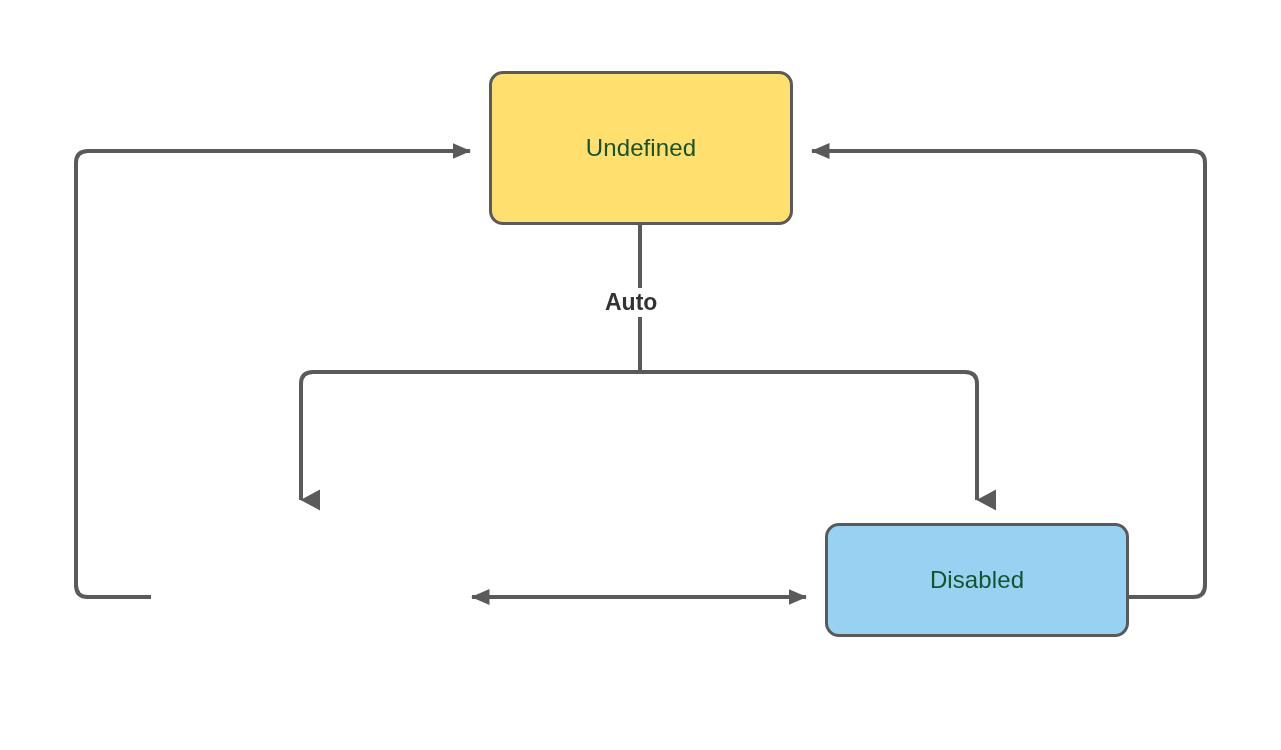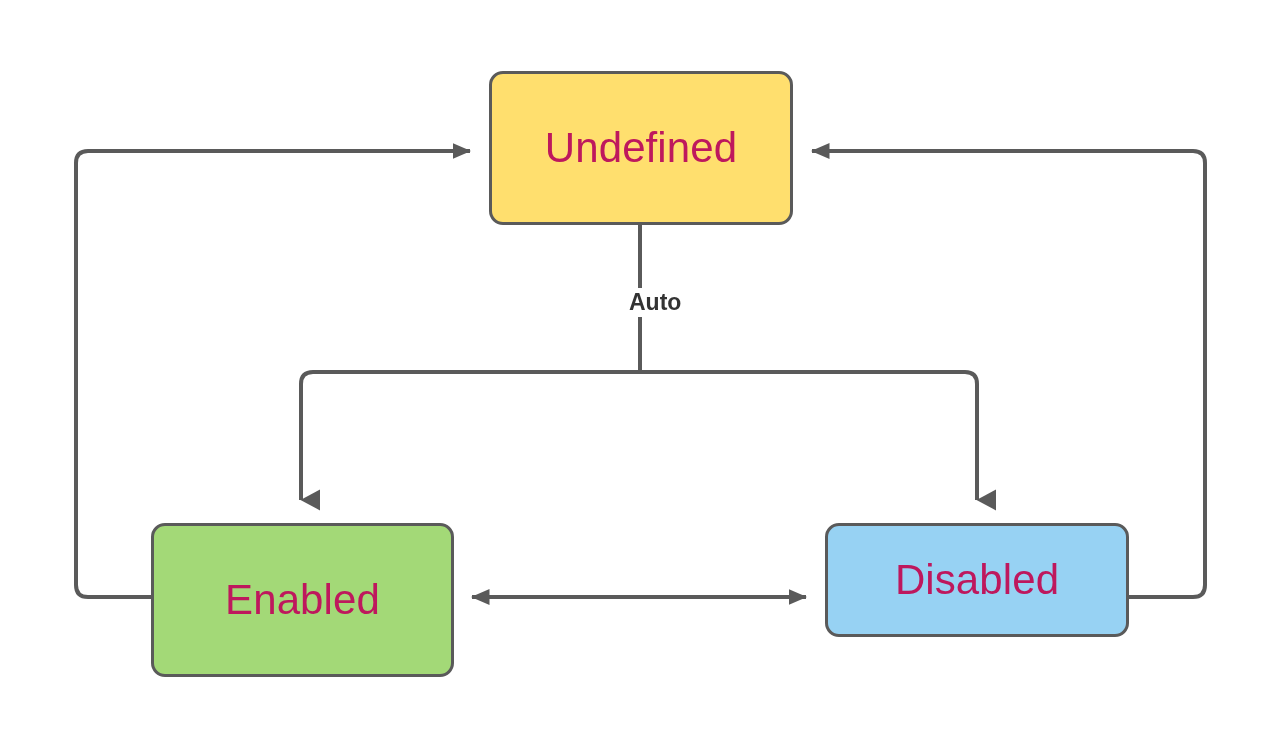--- a/index.html
+++ b/index.html
@@ -31,23 +31,23 @@
     box-sizing: border-box;
     border: 3px solid #5a5a5a;
     border-radius: 14px;
     display: flex;
     align-items: center;
     justify-content: center;
     z-index: 3;
   }
   .node-label {
     font-family: "Liberation Sans", sans-serif;
-    font-size: 42px;
+    font-size: 24px;
     font-weight: 400;
-    color: #be185d;
+    color: #14532d;
     line-height: 1;
     letter-spacing: 0.1px;
     white-space: nowrap;
   }
   #node-undefined {
     left: 489px;
     top: 71px;
     width: 304px;
     height: 154px;
     background: #ffdf6e;
@@ -72,21 +72,21 @@
     font-family: "Liberation Sans", sans-serif;
     font-size: 23px;
     font-weight: bold;
     color: #333333;
     background: #ffffff;
     padding: 2px 7px;
     line-height: 1.1;
     white-space: nowrap;
   }
   #label-auto {
-    left: 622px;
+    left: 598px;
     top: 288px;
   }
 </style>
 </head>
 <body>
 
 <div id="diagram-root">
 
   <svg id="edge-layer" width="1281" height="750" viewBox="0 0 1281 750" xmlns="http://www.w3.org/2000/svg">
     <defs>
@@ -114,23 +114,20 @@
 
     <path d="M 151 597 L 88 597 Q 76 597 76 585 L 76 163 Q 76 151 88 151 L 470 151" fill="none" stroke="#5a5a5a" stroke-width="4" stroke-linecap="butt" stroke-linejoin="round" marker-end="url(#arrow-end-big)"></path>
 
     <path d="M 1129 597 L 1193 597 Q 1205 597 1205 585 L 1205 163 Q 1205 151 1193 151 L 812 151" fill="none" stroke="#5a5a5a" stroke-width="4" stroke-linecap="butt" stroke-linejoin="round" marker-end="url(#arrow-end-big)"></path>
   </svg>
 
   <div class="node" id="node-undefined">
     <span class="node-label">Undefined</span>
   </div>
 
-  <div class="node" id="node-enabled">
-    <span class="node-label">Enabled</span>
-  </div>
 
   <div class="node" id="node-disabled">
     <span class="node-label">Disabled</span>
   </div>
 
   <div class="edge-label" id="label-auto">Auto</div>
 
 </div>
 
 </body></html>

